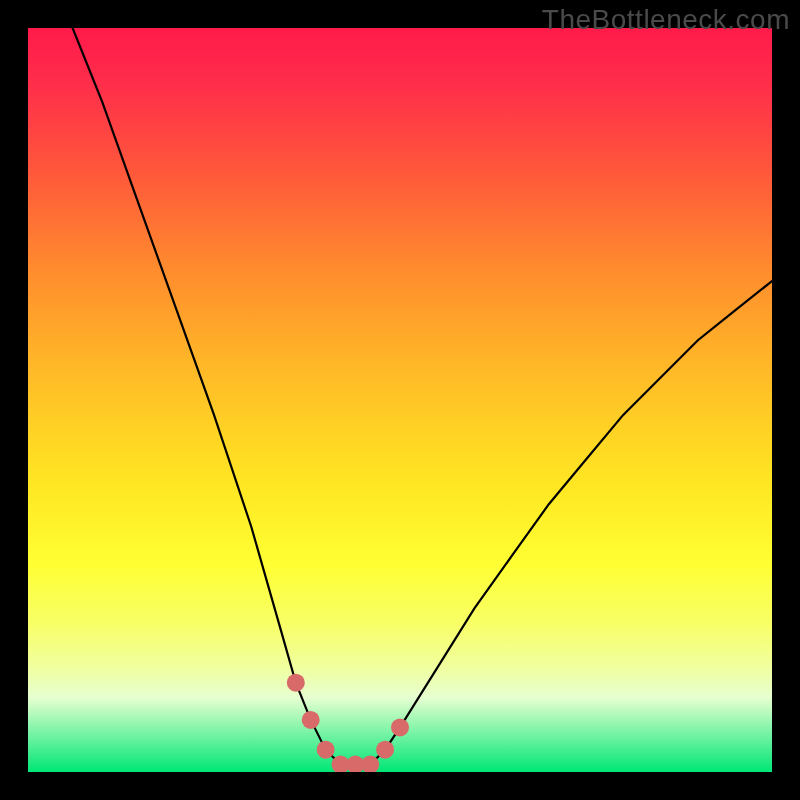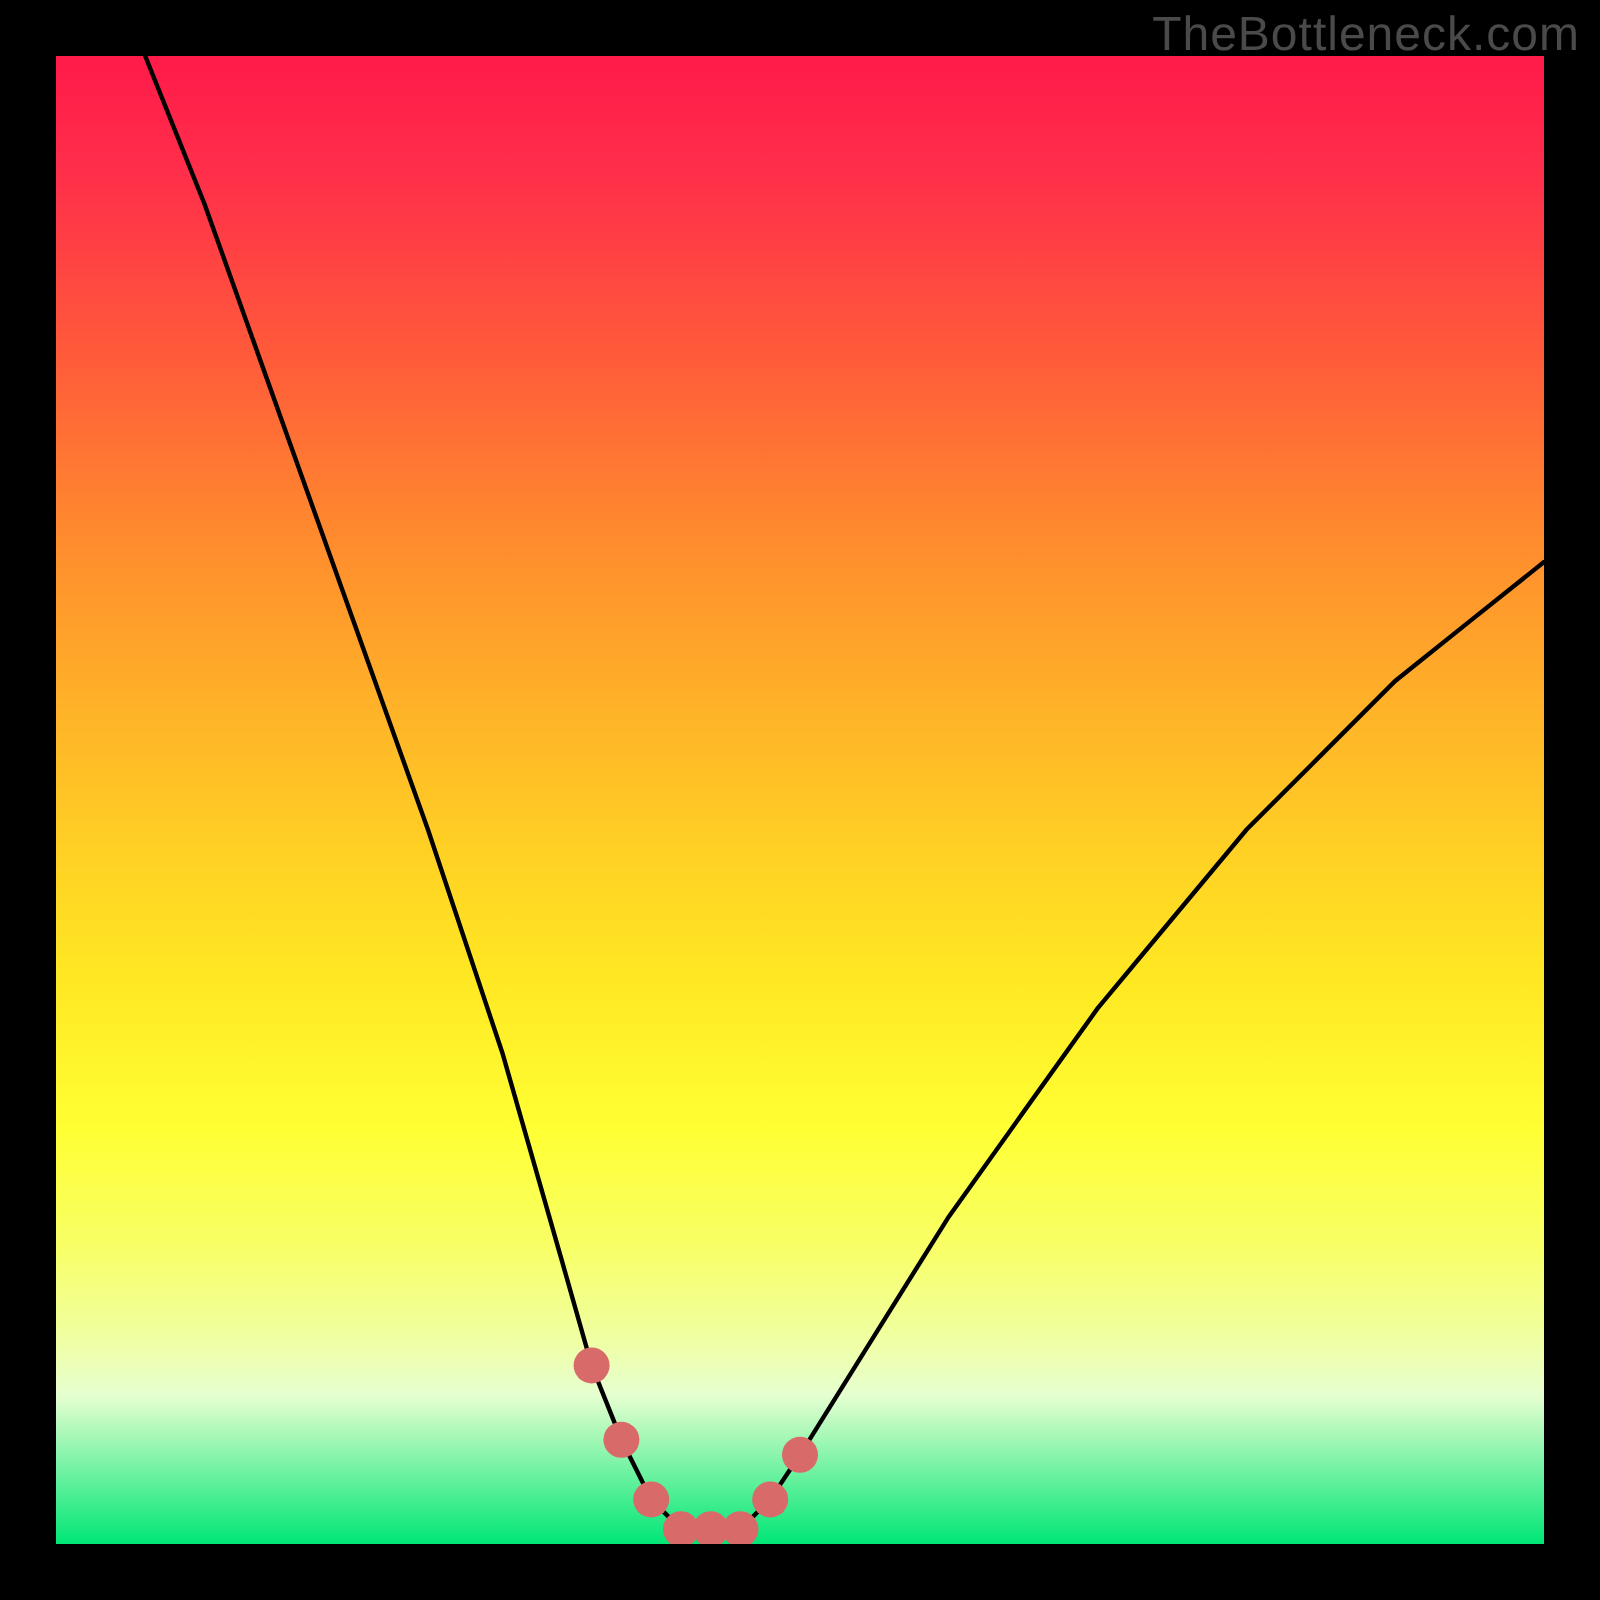--- a/index.html
+++ b/index.html
@@ -44,21 +44,21 @@
       #f0ffa0 86%,
       #e6ffd0 90%,
       #00e676 100%
     );
   }
   .watermark {
     position: absolute;
     top: 4px;
     right: 10px;
     color: #4a4a4a;
-    font-size: 24px;
+    font-size: 28px;
     font-weight: 500;
     letter-spacing: 0.5px;
     z-index: 5;
   }
   svg.curve {
     position: absolute;
     inset: 0;
     width: 100%;
     height: 100%;
     z-index: 2;

